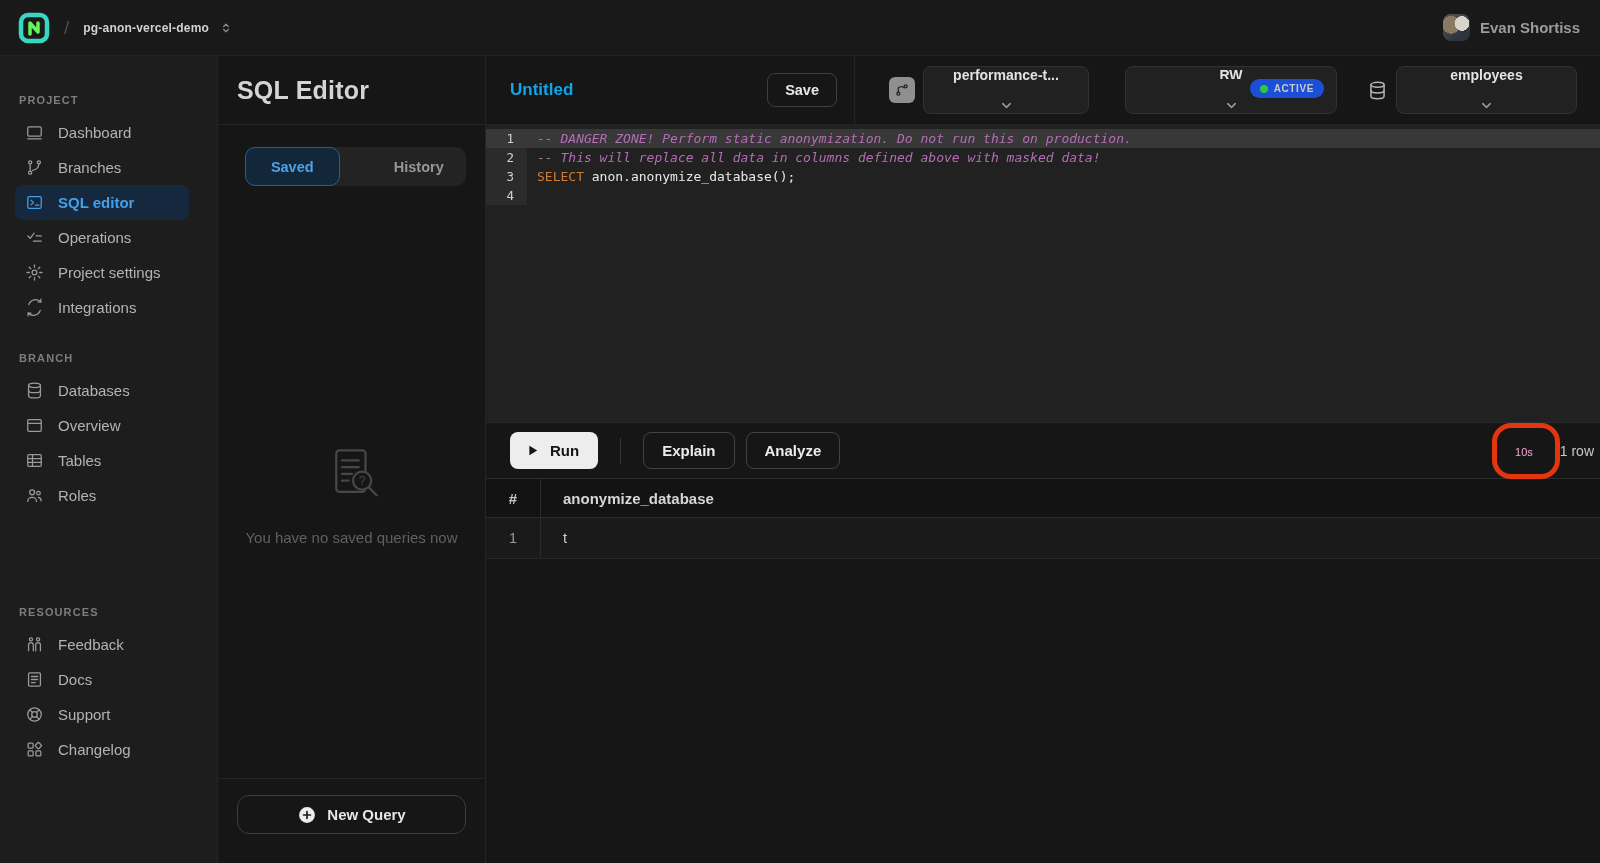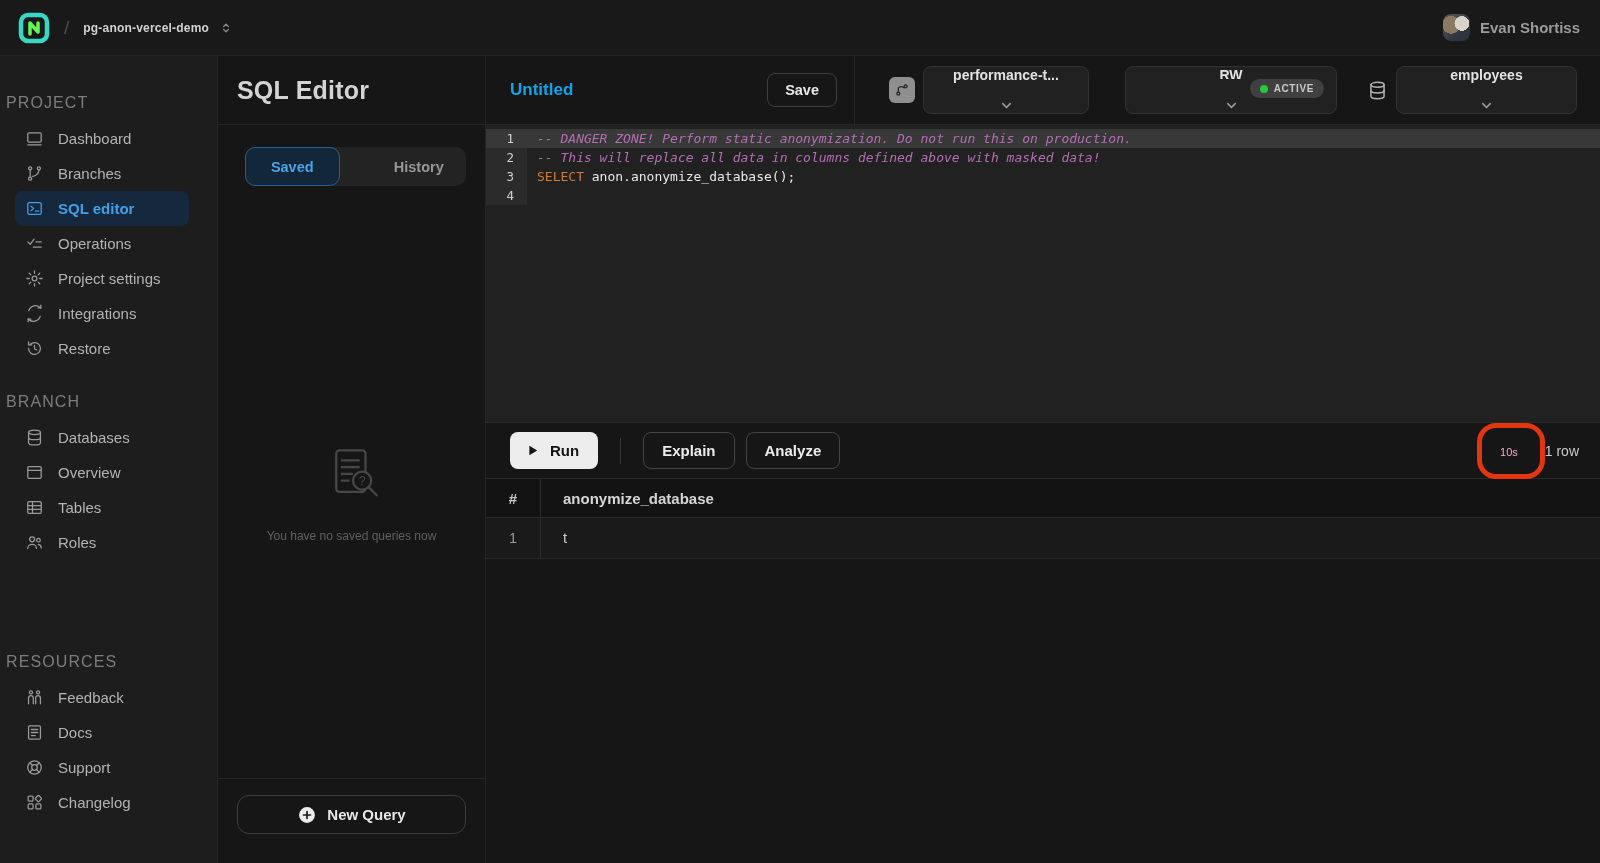--- a/index.html
+++ b/index.html
@@ -31,21 +31,21 @@
       linear-gradient(135deg,#5a5a52,#2e3540 70%);
   }
   .user-name { color:#9b9b9b; font-size:15px; font-weight:700; }
 
   
   .body { display:flex; height:807px; }
 
   
   .sidebar { width:218px; flex:none; background:#1d1d1d; border-right:1px solid #252525; padding-top:38px; }
   .side-header {
-    padding:0 0 9px 6px; font-size:16px; font-weight:400; color:#7d7d7d; letter-spacing:1.1px;
+    padding:0 0 9px 19px; font-size:11px; font-weight:700; color:#7d7d7d; letter-spacing:1.1px;
   }
   .side-item {
     height:35px; margin:0 28px 0 15px; border-radius:8px; display:flex; align-items:center;
     gap:14px; padding-left:10px; color:#b3b3b3; font-size:15px; cursor:pointer; white-space:nowrap;
   }
   .side-item .icon { color:#9a9a9a; width:19px; height:19px; }
   .side-item.active { background:#16283d; color:#42a0e8; font-weight:600; }
   .side-item.active .icon { color:#42a0e8; }
   .section-branch { margin-top:27px; }
   .section-resources { margin-top:93px; }
@@ -56,21 +56,21 @@
   .qp-title { font-size:25px; font-weight:700; color:#d4d4d4; letter-spacing:.2px; }
   .tabs { margin:22px 19px 0 27px; display:flex; background:#232323; border-radius:10px; height:39px;gap:32px; }
   .tab {
     flex:1; display:flex; align-items:center; justify-content:center; font-size:14.5px; font-weight:600;
     color:#979797; background:transparent; border:1px solid transparent; border-radius:10px; cursor:pointer;
     font-family:inherit;
   }
   .tab.active { background:#13273a; border-color:#2c5d8a; color:#4ba3e8; }
   .empty-state { position:absolute; top:383px; left:0; right:0; text-align:center; }
   .empty-state .icon { color:#474747; }
-  .empty-text { margin-top:14px; color:#606060; font-size:12px; }
+  .empty-text { margin-top:14px; color:#606060; font-size:15px; }
   .qp-footer { position:absolute; left:0; right:0; bottom:0; border-top:1px solid #252525; padding:16px 19px 29px; }
   .new-query-btn {
     width:100%; height:39px; border:1px solid #3d3d3d; border-radius:12px; background:transparent;
     color:#e7e7e7; font-size:15px; font-weight:600; display:flex; align-items:center; justify-content:center;
     gap:10px; cursor:pointer; font-family:inherit;
   }
 
   
   .editor-pane { flex:1; display:flex; flex-direction:column; background:#161616; min-width:0; }
   .editor-header { height:69px; flex:none; display:flex; border-bottom:1px solid #252525; }
@@ -92,21 +92,21 @@
     height:48px; background:#212121; border:1px solid #323232; border-radius:8px; padding:0 12px;
     display:flex; align-items:center; justify-content:space-between; cursor:pointer; gap:0;flex-direction:column;
   }
   .dd-value { color:#e3e3e3; font-size:14px; font-weight:700; white-space:nowrap; overflow:hidden; }
   .dd-chevron { color:#9a9a9a; }
   .dd-branch { width:166px; margin-left:8px; }
   .dd-compute { width:212px; margin-left:36px; }
   .dd-database { width:181px; margin-left:8px; }
   .db-icon { margin-left:30px; color:#b3b3b3; }
   .status-badge {
-    display:flex; align-items:center; gap:6px; background:#404040; border-radius:999px;
+    display:flex; align-items:center; gap:6px; background:#1d4ed8; border-radius:999px;
     padding:4px 10px; margin-left:auto;
   }
   .status-dot { width:8px; height:8px; border-radius:50%; background:#27c93f; }
   .status-text { font-size:10px; font-weight:700; letter-spacing:.6px; color:#c9c9c9; }
 
   
   .code-area {
     height:297px; flex:none; background:#212121; overflow:hidden; padding-top:4px; cursor:text;
     font-family:"DejaVu Sans Mono", monospace;
   }
@@ -116,21 +116,21 @@
     padding-right:13px; font-size:12.5px;
   }
   .code-line.highlight, .code-line.highlight .gutter { background:#383838; }
   .line-content { padding-left:10px; white-space:pre; flex:1; }
   .tok-comment { color:#b46eb4; font-style:italic; }
   .tok-keyword { color:#d07b35; }
   .tok-plain { color:#e8e8e8; }
 
   
   .run-bar {
-    height:56px; flex:none; display:flex; align-items:center; padding:0 17px 0 24px;
+    height:56px; flex:none; display:flex; align-items:center; padding:0 2px 0 24px;
     background:#161616; border-top:1px solid #2a2a2a;
   }
   .run-btn {
     height:37px; padding:0 19px 0 15px; background:#ededed; color:#141414; border:none; border-radius:8px;
     font-size:15px; font-weight:600; display:flex; align-items:center; gap:10px; cursor:pointer;
     font-family:inherit;
   }
   .run-divider { width:1px; height:26px; background:#363636; margin:0 22px; }
   .ghost-btn {
     height:37px; padding:0 18px; background:transparent; border:1px solid #434343; border-radius:8px;
@@ -249,30 +249,20 @@
             <span class="icon">
               <svg width="19" height="19" viewBox="0 0 24 24" fill="none" stroke="currentColor" stroke-width="1.6" stroke-linecap="round" stroke-linejoin="round">
                 <path d="M16.5 5h3.5V1.5"></path>
                 <path d="M20 5A9 9 0 0 0 4.8 8.3"></path>
                 <path d="M7.5 19H4v3.5"></path>
                 <path d="M4 19a9 9 0 0 0 15.2-3.3"></path>
               </svg>
             </span>
             <span>Integrations</span>
           </div>
-          <div class="side-item">
-            <span class="icon">
-              <svg width="19" height="19" viewBox="0 0 24 24" fill="none" stroke="currentColor" stroke-width="1.6" stroke-linecap="round" stroke-linejoin="round">
-                <path d="M4.5 12a7.5 7.5 0 1 0 2.2-5.3"></path>
-                <path d="M4.5 3.5v4h4"></path>
-                <path d="M12 8v4.3l2.8 1.7"></path>
-              </svg>
-            </span>
-            <span>Restore</span>
-          </div>
         </div>
         <div class="side-section section-branch">
           <div class="side-header">BRANCH</div>
           <div class="side-item">
             <span class="icon">
               <svg width="19" height="19" viewBox="0 0 24 24" fill="none" stroke="currentColor" stroke-width="1.6" stroke-linecap="round" stroke-linejoin="round">
                 <ellipse cx="12" cy="5.5" rx="7.5" ry="2.8"></ellipse>
                 <path d="M4.5 5.5v13c0 1.55 3.36 2.8 7.5 2.8s7.5-1.25 7.5-2.8v-13"></path>
                 <path d="M4.5 12c0 1.55 3.36 2.8 7.5 2.8s7.5-1.25 7.5-2.8"></path>
               </svg>

